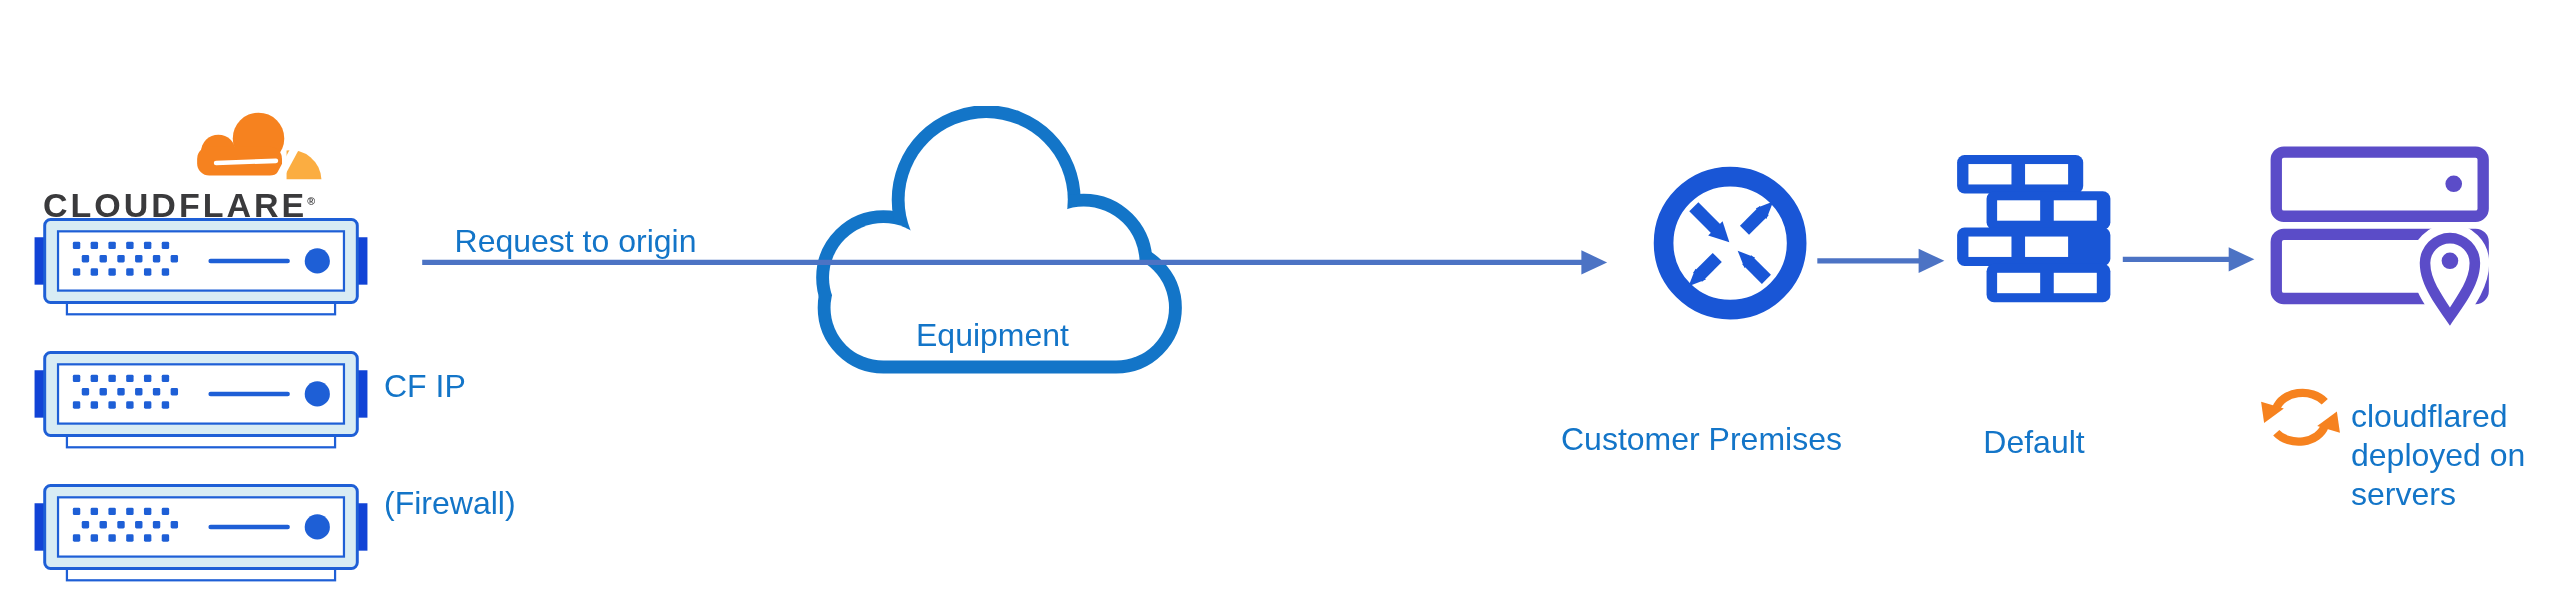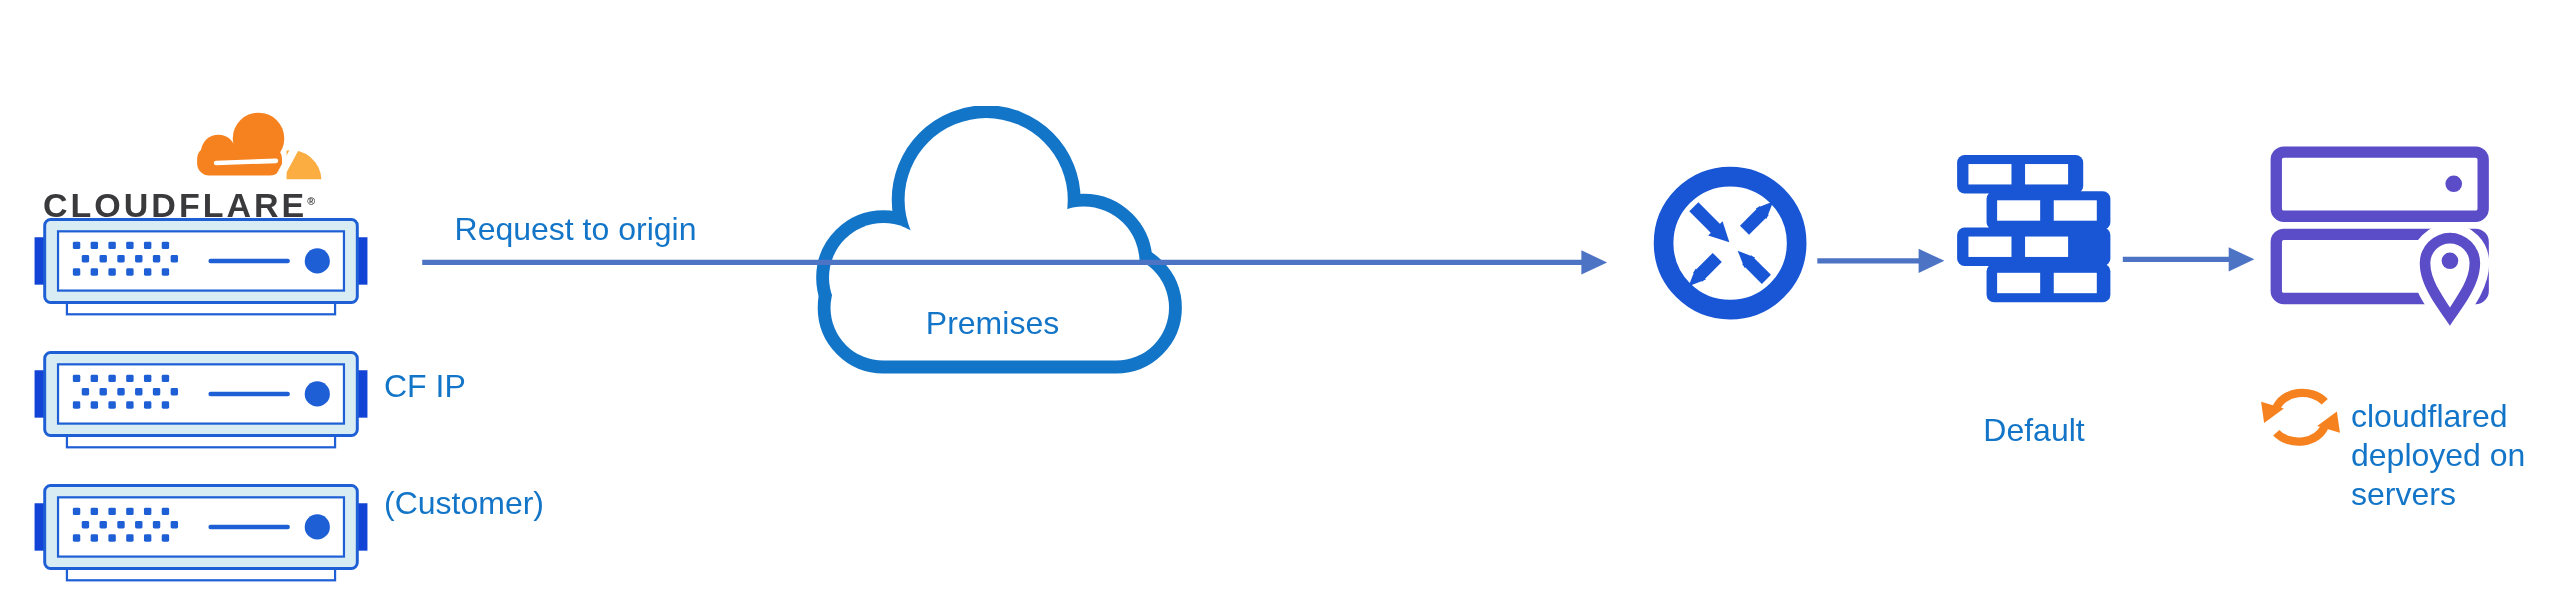--- a/index.html
+++ b/index.html
@@ -41,21 +41,21 @@
     font-weight:800;
     letter-spacing:3px;
     white-space:nowrap;
   }
   .wordmark .reg{
     font-size:10.6px;
     font-weight:700;
     vertical-align:super;
     letter-spacing:0;
   }
-  .center{text-align:center;}
+  .center{text-align:center;margin-top:12px;}
   .z1{z-index:1}.z2{z-index:2}.z3{z-index:3}
   svg{display:block;}
 </style>
 </head>
 <body>
 
 <div class="canvas">
 
   <svg width="0" height="0" style="position:absolute">
     <defs>
@@ -201,26 +201,27 @@
       <polygon points="12,54 8,26 38,35" stroke="none"></polygon>
       <path d="M 28 67 A 36 28 0 0 0 92 58" fill="none" stroke-width="11"></path>
       <polygon points="108,39 112,67 82,58" stroke="none"></polygon>
     </g>
   </svg>
 
   <div class="abs z3 lbl center" style="left:424px;top:210px;width:303px">Request to origin</div>
 
   <div class="abs z3 lbl" style="left:384px;top:289px">
     <div>CF IP</div>
-    <div>(Customer)</div>
-  </div>
-
-  <div class="abs z3 lbl center" style="left:879px;top:304px;width:227px">Premises</div>
+    <div>(Firewall)</div>
+  </div>
+
+  <div class="abs z3 lbl center" style="left:879px;top:304px;width:227px">Equipment</div>
 
   <div class="abs z3 lbl" style="left:1561px;top:342px">
+    <div>Customer Premises</div>
   </div>
 
   <div class="abs z3 lbl center" style="left:1875px;top:333px;width:318px">
     <div>Default</div>
   </div>
 
 
   <div class="abs z3 lbl" style="left:2351px;top:397px;width:227px;white-space:normal">cloudflared deployed on servers</div>
 
 </div>

